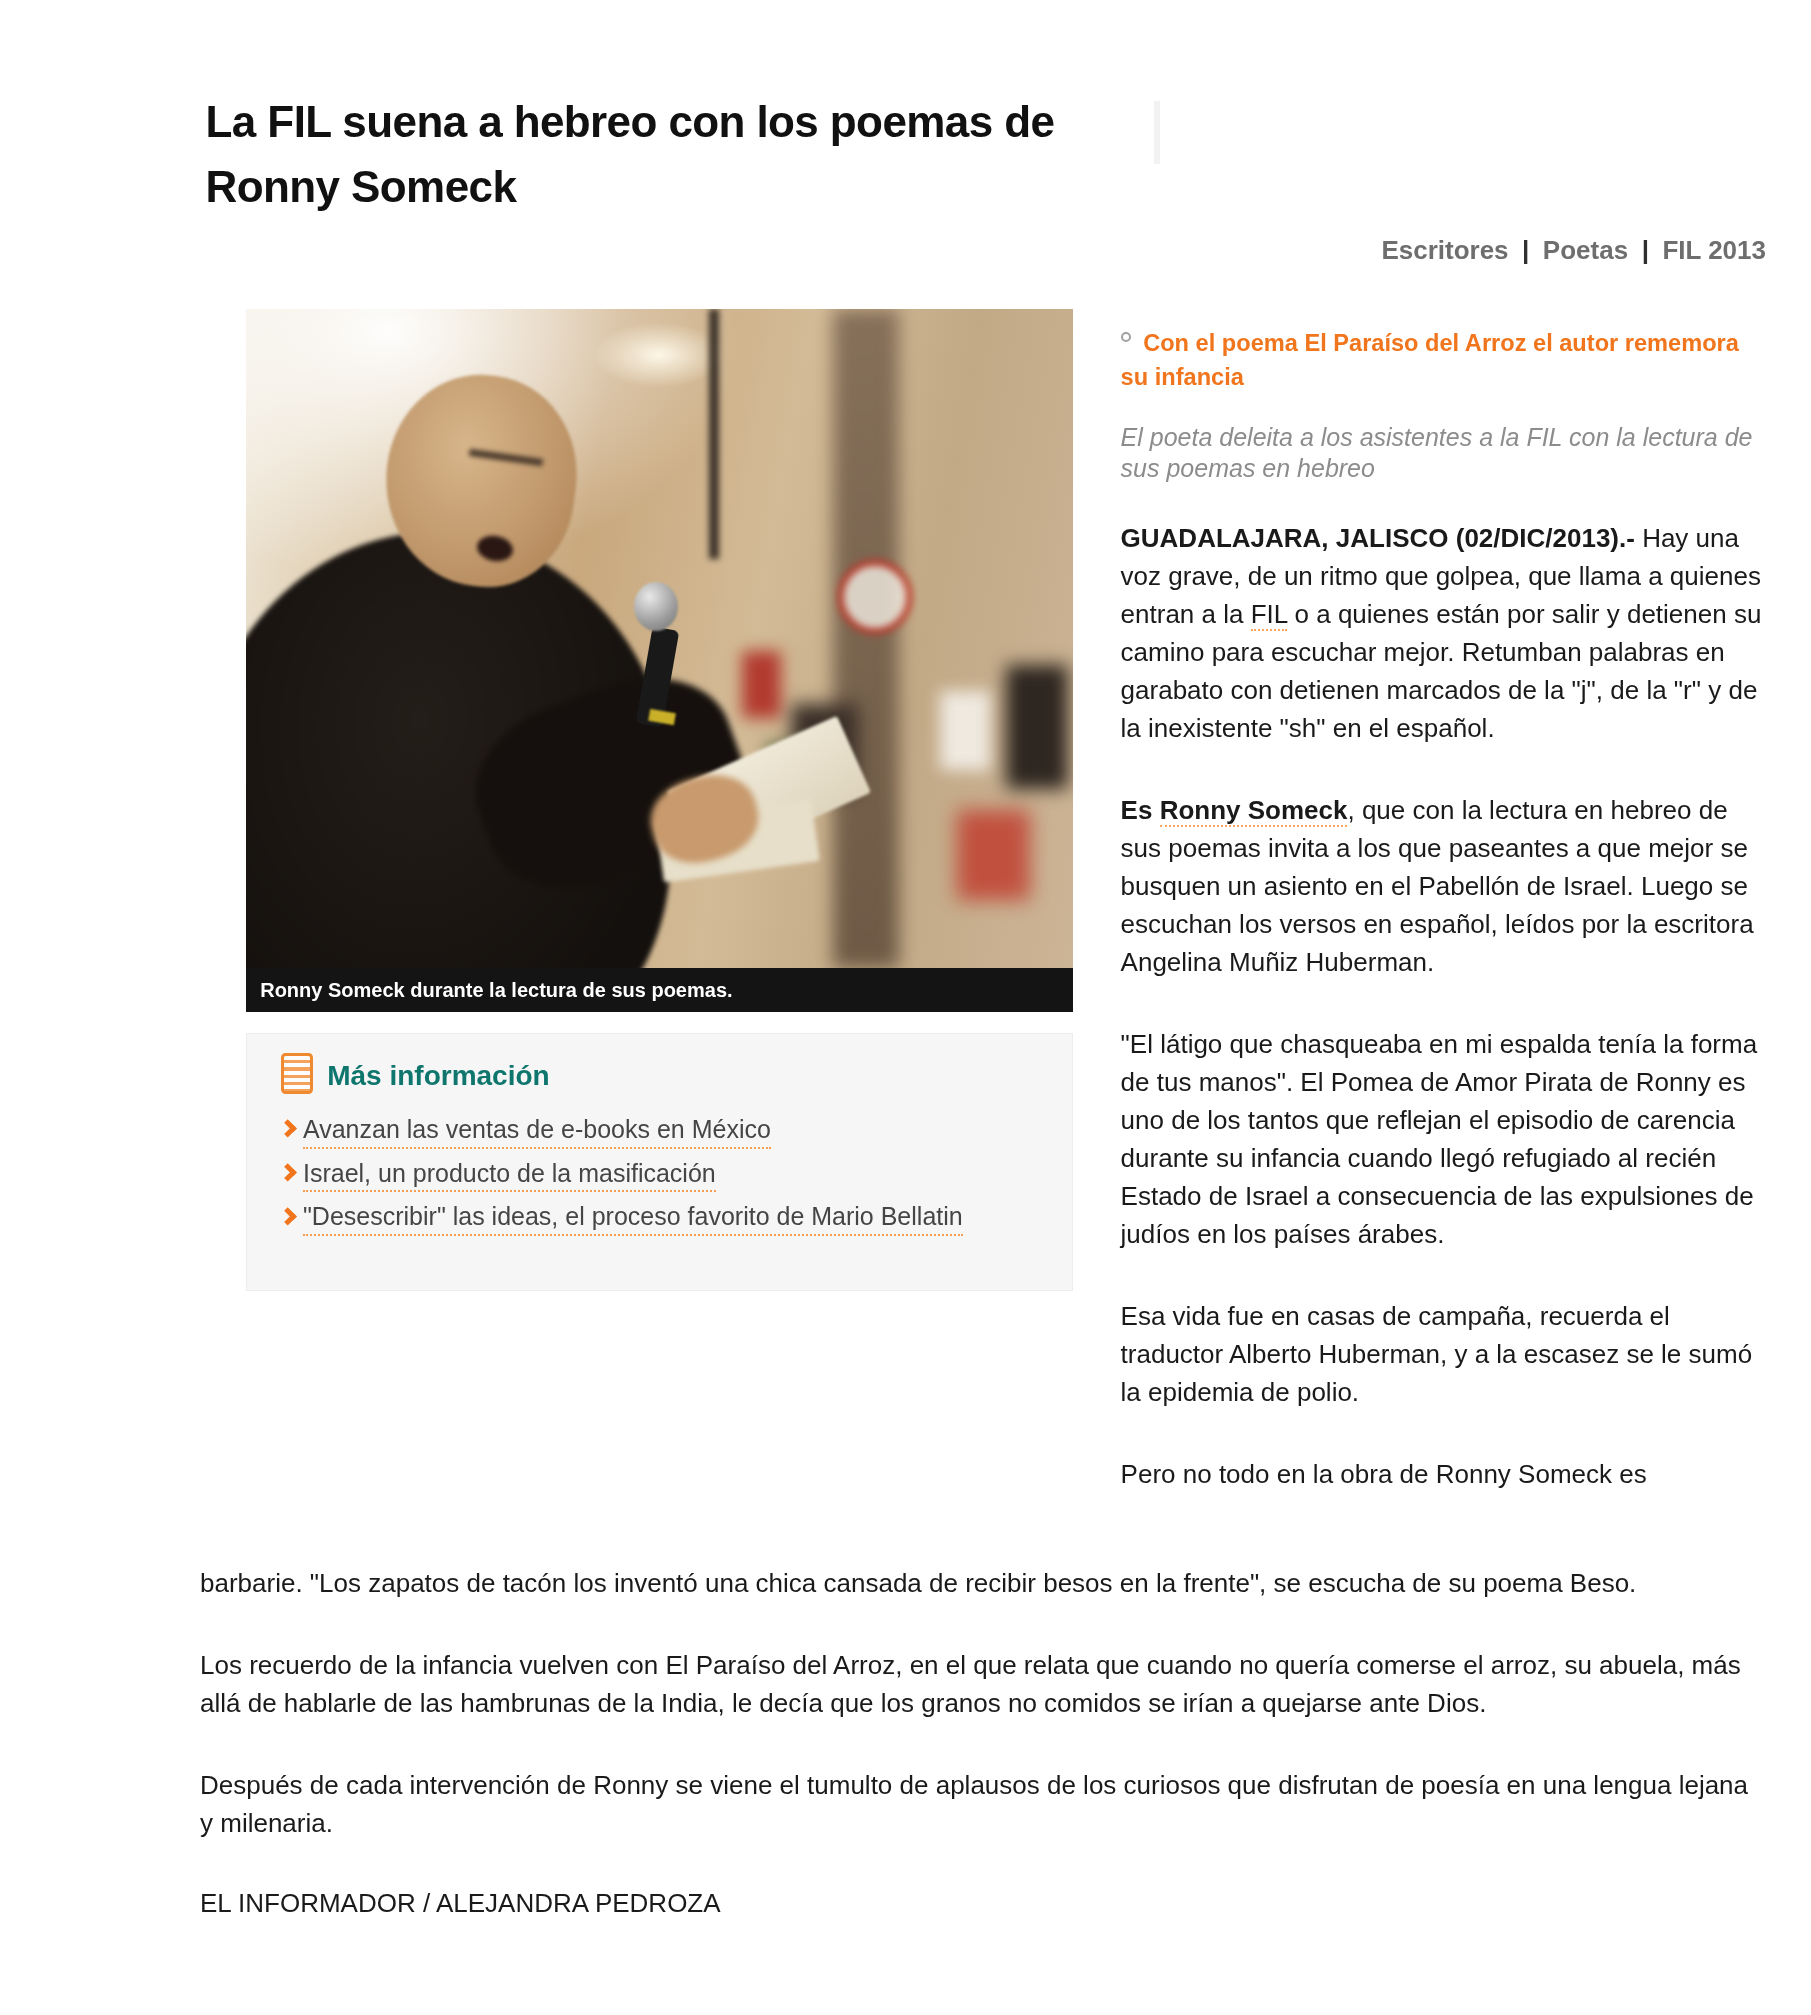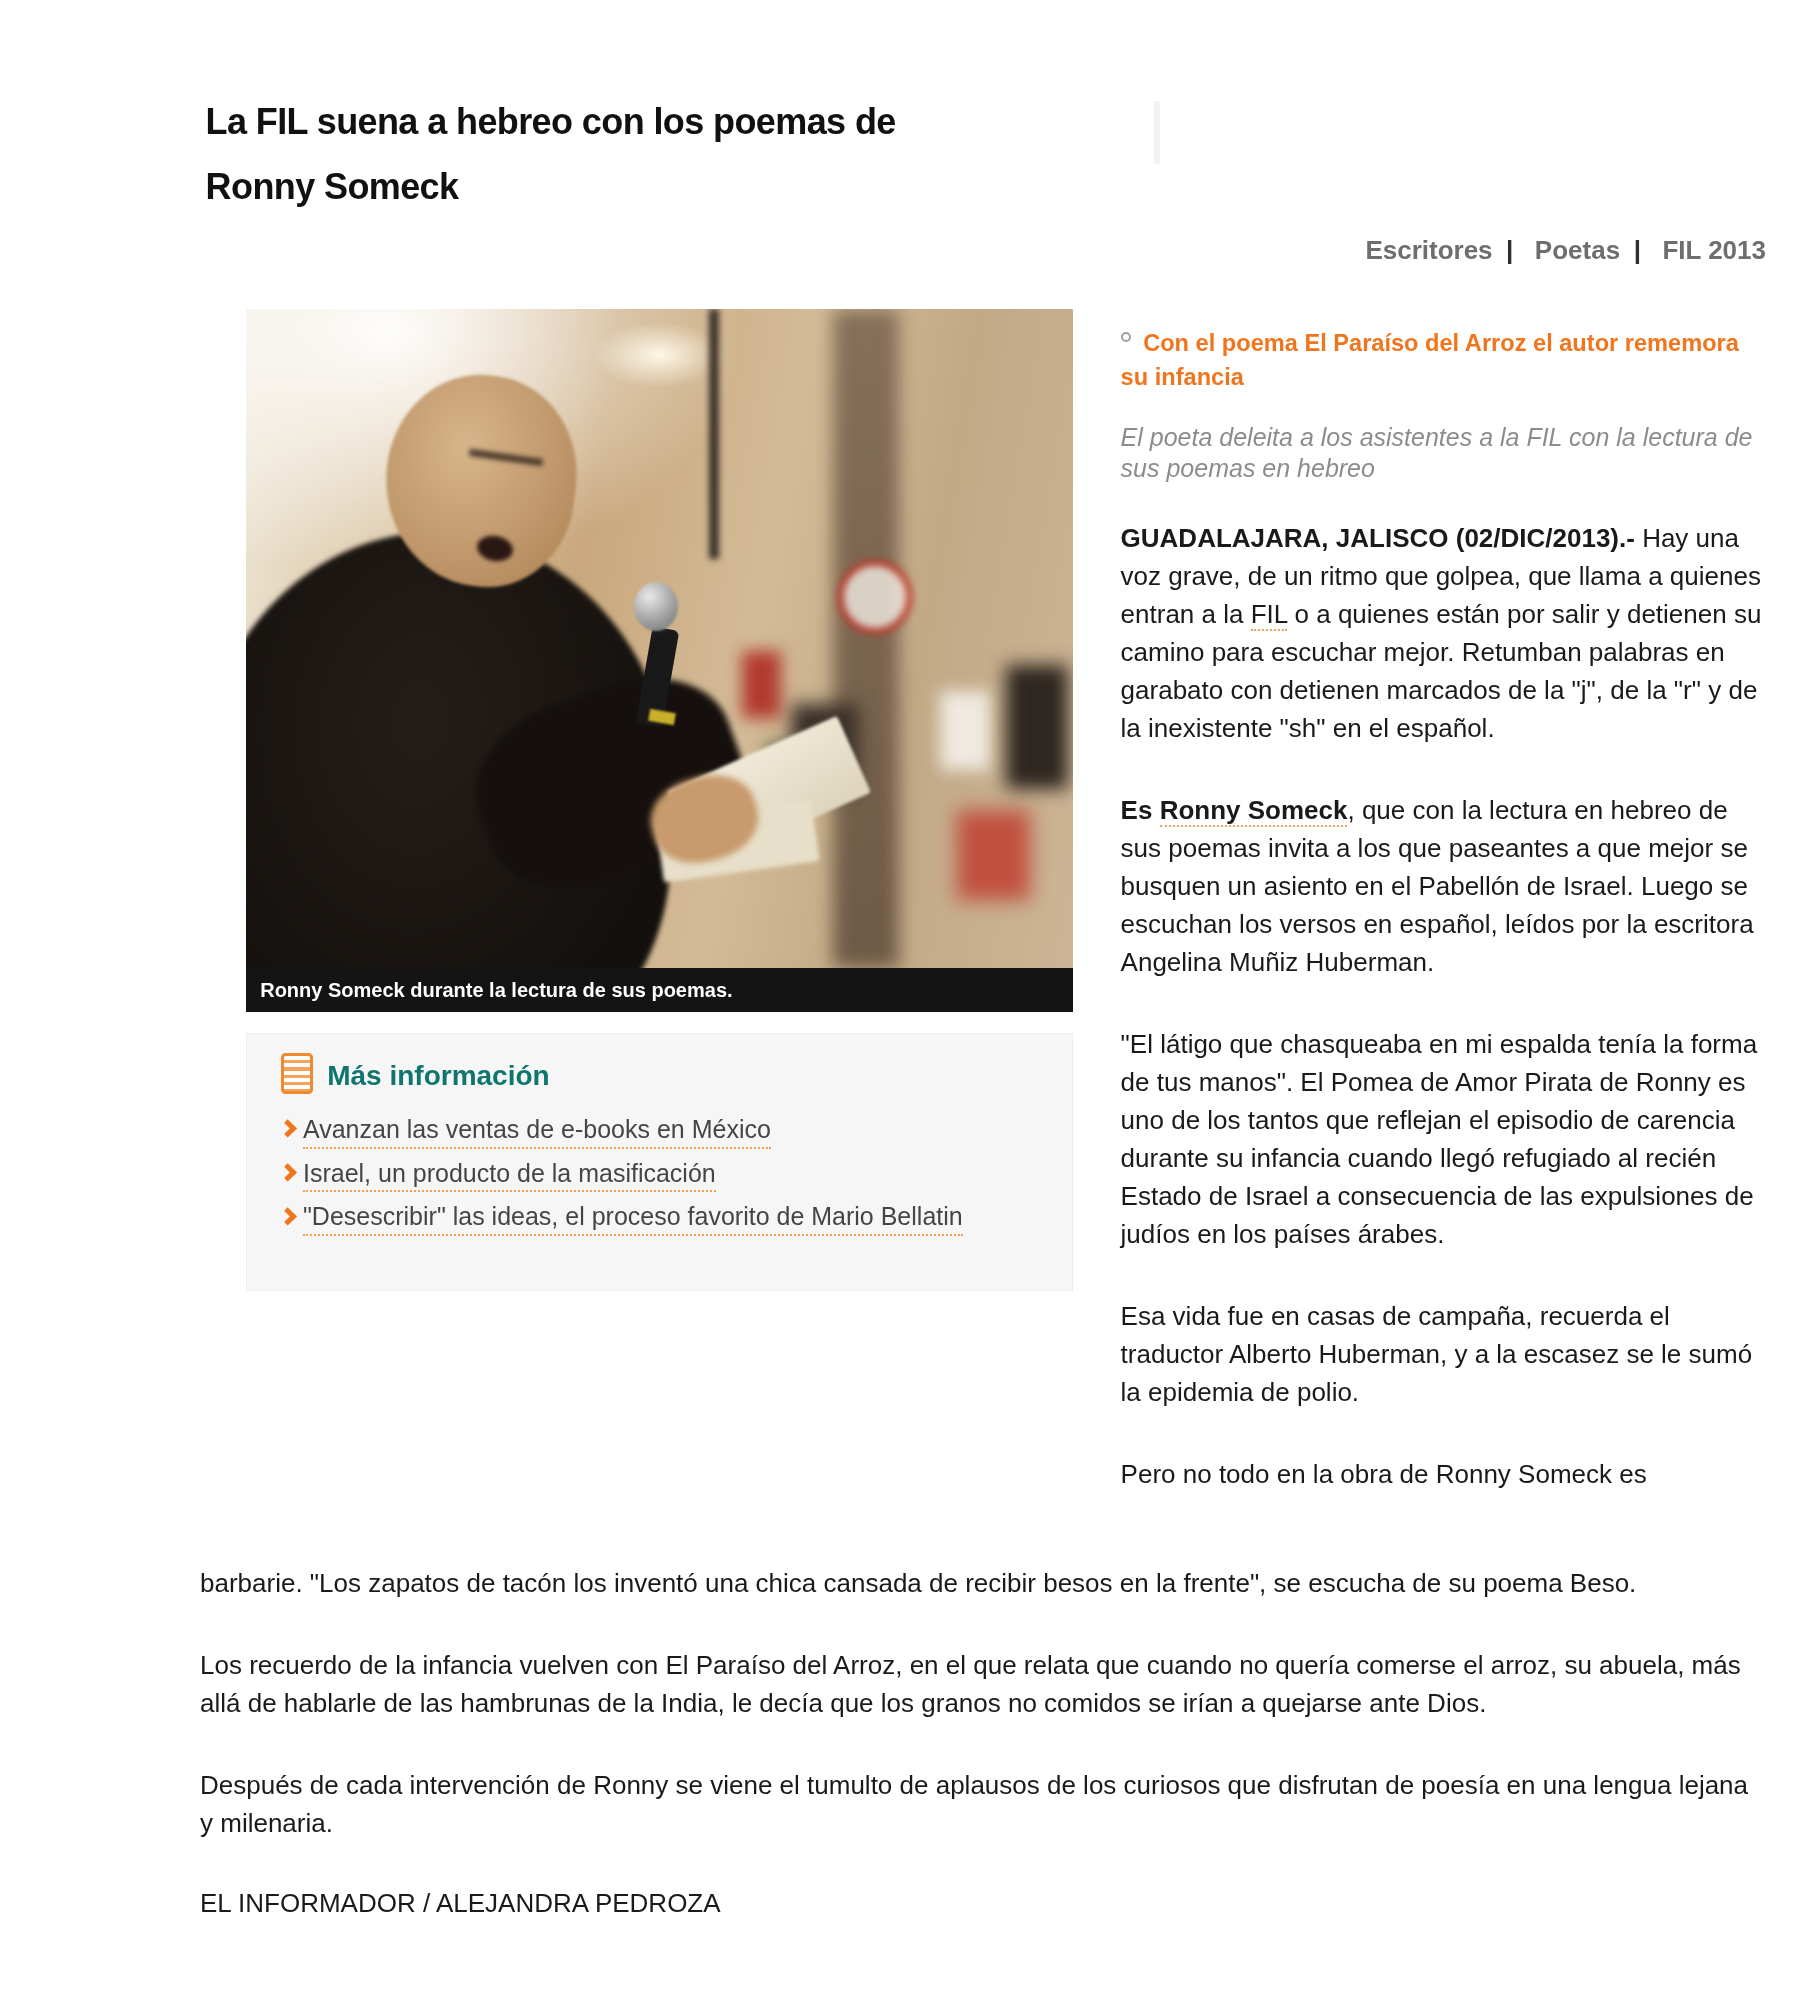--- a/index.html
+++ b/index.html
@@ -8,28 +8,28 @@
     font-family:"Liberation Sans", sans-serif;
     color:#1a1a1a;
     position:relative;
     overflow-x:hidden;
   }
   .content{padding:0 45px 34px 200px;}
 
   
   h1.headline{
     margin:89px 0 0 5.6px;
-    font-size:36px;line-height:65px;font-weight:bold;color:#111111;
+    font-size:44px;line-height:65px;font-weight:bold;color:#111111;
     width:990px;letter-spacing:-0.6px;
   }
   .title-strip{position:absolute;left:1154px;top:101px;width:5.6px;height:63px;background:#f2f2f2;}
 
   
   .tags{margin-top:15.7px;text-align:right;font-size:26px;font-weight:bold;color:#6e6e6e;}
-  .tags a{color:#6e6e6e;text-decoration:none;cursor:pointer;margin-left:8px;}
+  .tags a{color:#6e6e6e;text-decoration:none;cursor:pointer;}
   .tags .sep{color:#2f2f2f;margin:0 13.5px;}
 
   
   .left-col{
     float:left;width:827px;margin:43px 48px 0 5.6px;
     min-height:1255px;
     padding-left:40px;
   }
   figure{margin:0;padding:0;}
   .photo{

